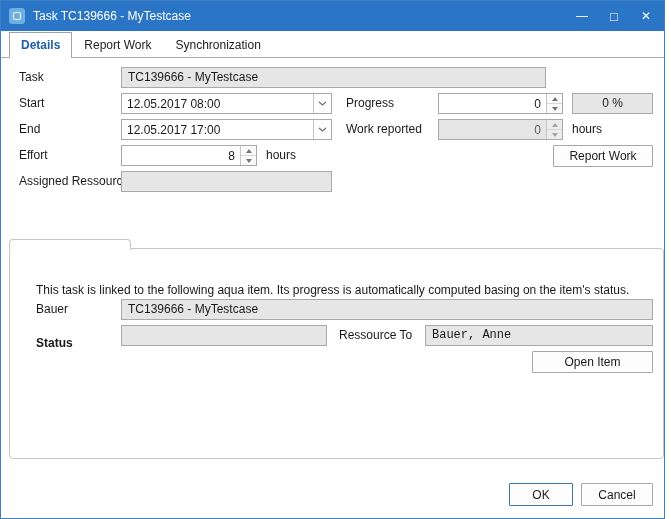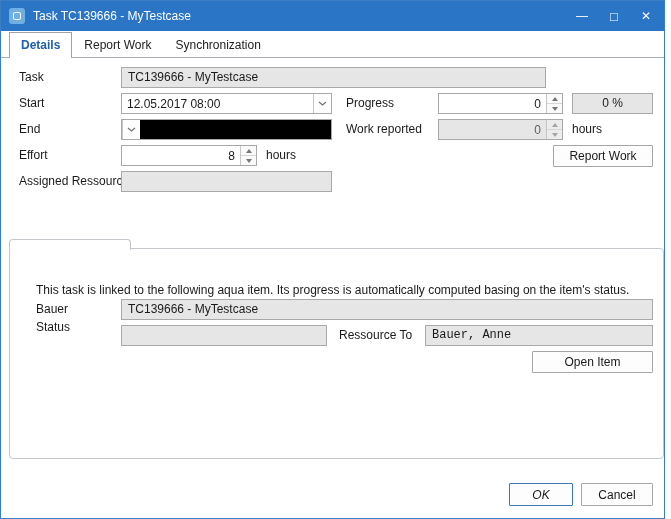--- a/index.html
+++ b/index.html
@@ -88,21 +88,21 @@
   .spin.disabled input { color:#5f5f5f; }
   .spin.disabled .btns .b { background:#ececec; }
   .spin.disabled .tri-up { border-bottom-color:#a5a5a5; }
   .spin.disabled .tri-down { border-top-color:#a5a5a5; }
 
   .btn {
     position:absolute; height:22px; background:#fdfdfd;
     border:1px solid #a6a6a6; border-radius:1px; font:inherit; font-size:12px;
     display:flex; align-items:center; justify-content:center; cursor:default;
   }
-  .btn.default { border-color:#3c78b4;font-style:italic; }
+  .btn.default { border-color:#3c78b4; }
 
   
   .groupbox {
     position:absolute; left:8px; top:247px; width:655px; height:211px;
     border:1px solid #c3c7cb; border-radius:4px; background:#fff;
   }
   .group-bump {
     position:absolute; left:8px; top:238px; width:122px; height:11px;
     border:1px solid #c3c7cb; border-bottom:none;
     border-radius:4px 4px 0 0; background:#fff; z-index:2;
@@ -124,21 +124,21 @@
   .lbl-work-hours        { left:571px; top:118px; }
   .lbl-effort            { left:18px;  top:144px; }
   .spin-effort           { left:120px; top:144px; width:136px; }
   .lbl-effort-hours      { left:265px; top:144px; }
   .btn-report            { left:552px; top:144px; width:100px; }
   .lbl-assigned          { left:18px;  top:170px; }
   .f-assigned            { left:120px; top:170px; width:211px; }
 
   .lbl-item              { left:35px;  top:298px; }
   .f-item                { left:120px; top:298px; width:532px; }
-  .lbl-status            { left:35px;  top:316px; }
+  .lbl-status            { left:35px;  top:332px;font-weight:bold; }
   .f-status              { left:120px; top:324px; width:206px; }
   .lbl-assignedto        { left:338px; top:324px; }
   .f-assignedto          { left:424px; top:324px; width:228px;font-family:Liberation Mono, monospace; }
   .btn-openitem          { left:531px; top:350px; width:121px; }
 
   .btn-ok                { left:508px; top:482px; width:64px; height:23px; }
   .btn-cancel            { left:580px; top:482px; width:72px; height:23px; }
 </style>
 </head>
 <body>
@@ -190,20 +190,21 @@
         </div>
       <div class="b">
           <div class="tri-down"></div>
         </div>
     </div>
   </div>
   <div class="ro-field ro-center f-percent">0 %</div>
 
   <div class="lbl lbl-end">End</div>
   <div class="combo combo-end">
+    <input value="12.05.2017 17:00" style="">
     <div class="drop">
       <svg width="9" height="5" viewBox="0 0 9 5">
           <polyline points="1,1 4.5,4 8,1" fill="none" stroke="#707070" stroke-width="1.2"></polyline>
         </svg>
     </div>
   </div>
   <div class="lbl lbl-work">Work reported</div>
   <div class="spin disabled spin-work">
     <input disabled="" value="0" style="">
     <div class="btns">

